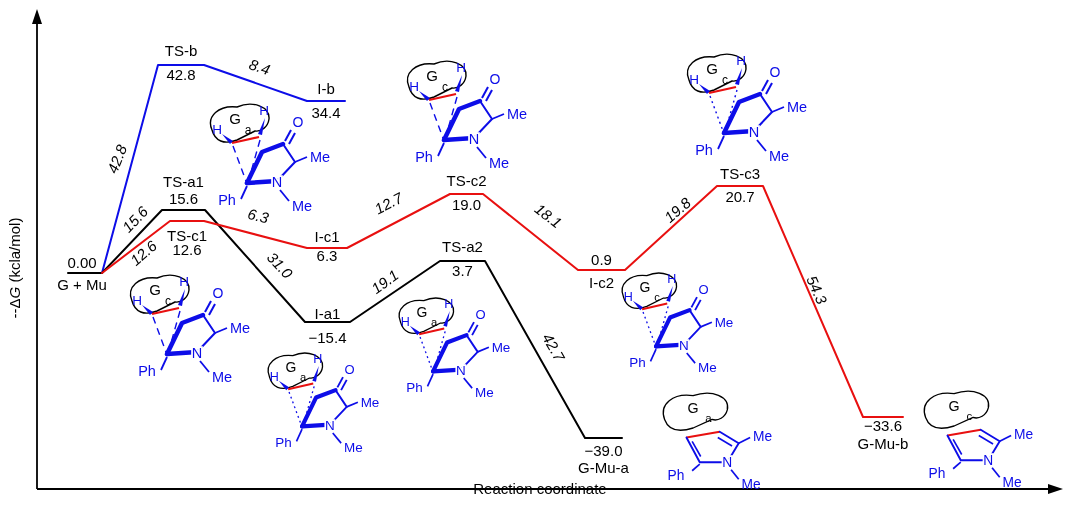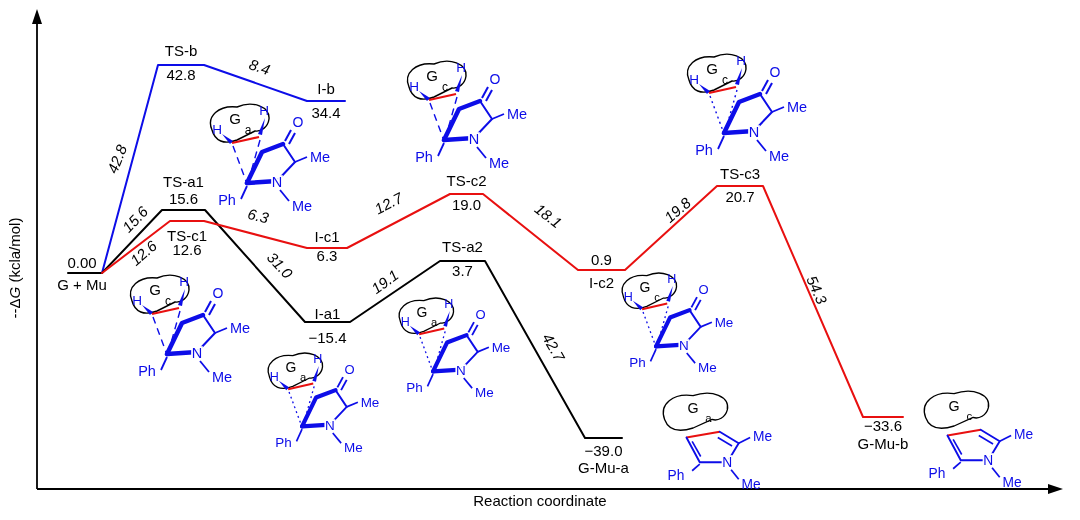--- a/index.html
+++ b/index.html
@@ -1,19 +1,19 @@
 <!DOCTYPE html>
 <html><head>
 <meta charset="utf-8">
 <style>
   html,body{margin:0;padding:0;background:#ffffff;}
   .stage{position:relative;width:1080px;height:520px;background:#ffffff;overflow:hidden;
          font-family:"Liberation Sans", sans-serif;}
   svg{position:absolute;left:0;top:0;font-family:"Liberation Sans", sans-serif;}
-  .xlabel{position:absolute;left:540px;top:492px;transform:translateX(-50%);
+  .xlabel{position:absolute;left:540px;top:480px;transform:translateX(-50%);
           font-size:15px;color:#000;white-space:nowrap;}
   .ylabel{position:absolute;left:14px;top:268px;transform:translate(-50%,-50%) rotate(-90deg);
           font-size:15px;color:#000;white-space:nowrap;}
   .ylabel i{font-style:italic;}
 </style>
 </head>
 <body>
 
 <div class="stage">
   <svg id="diagram" width="1080" height="520" viewBox="0 0 1080 520">

